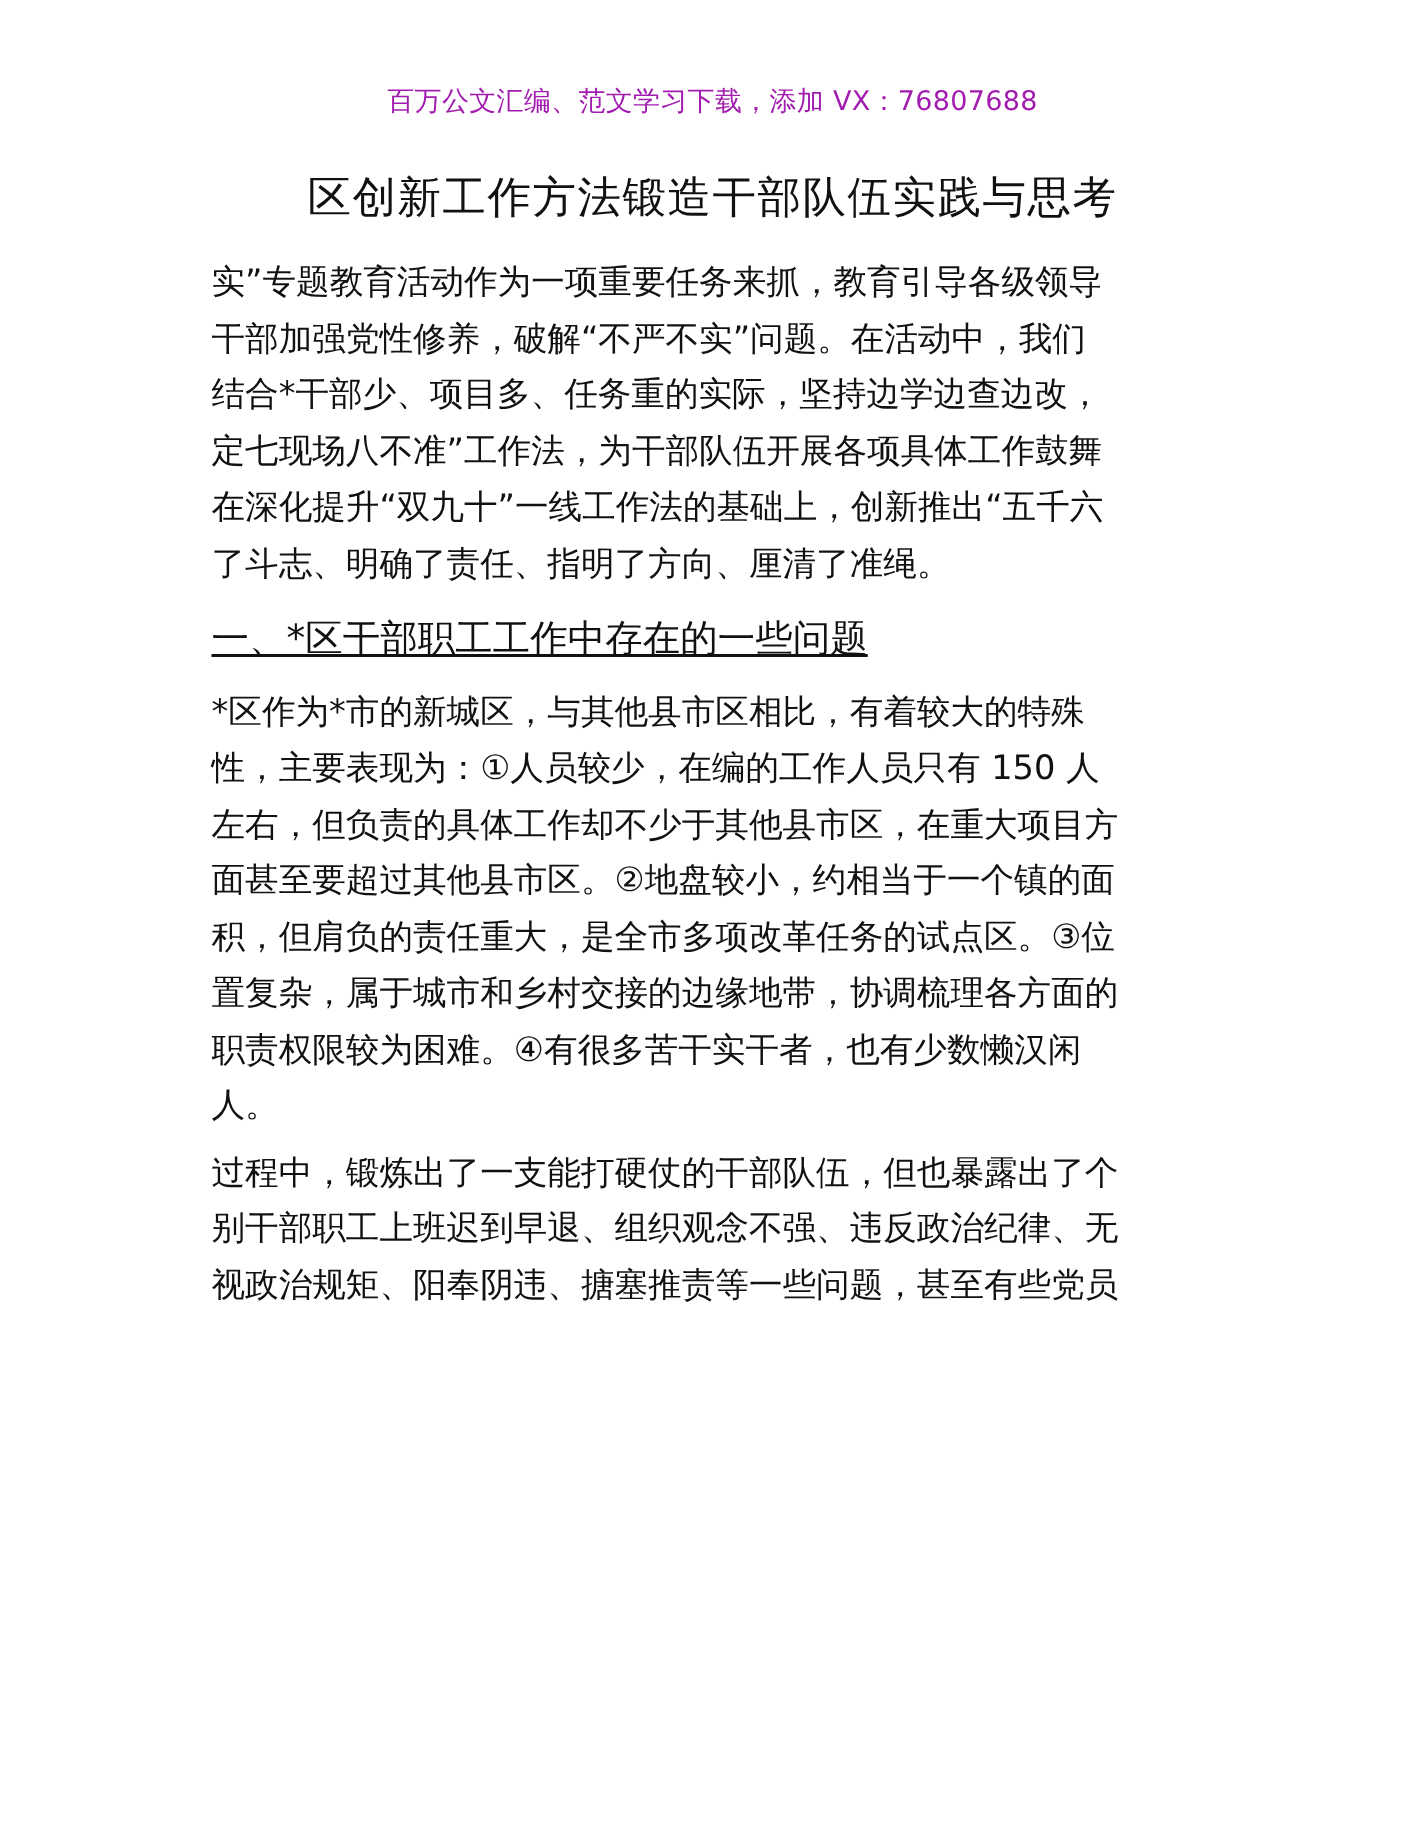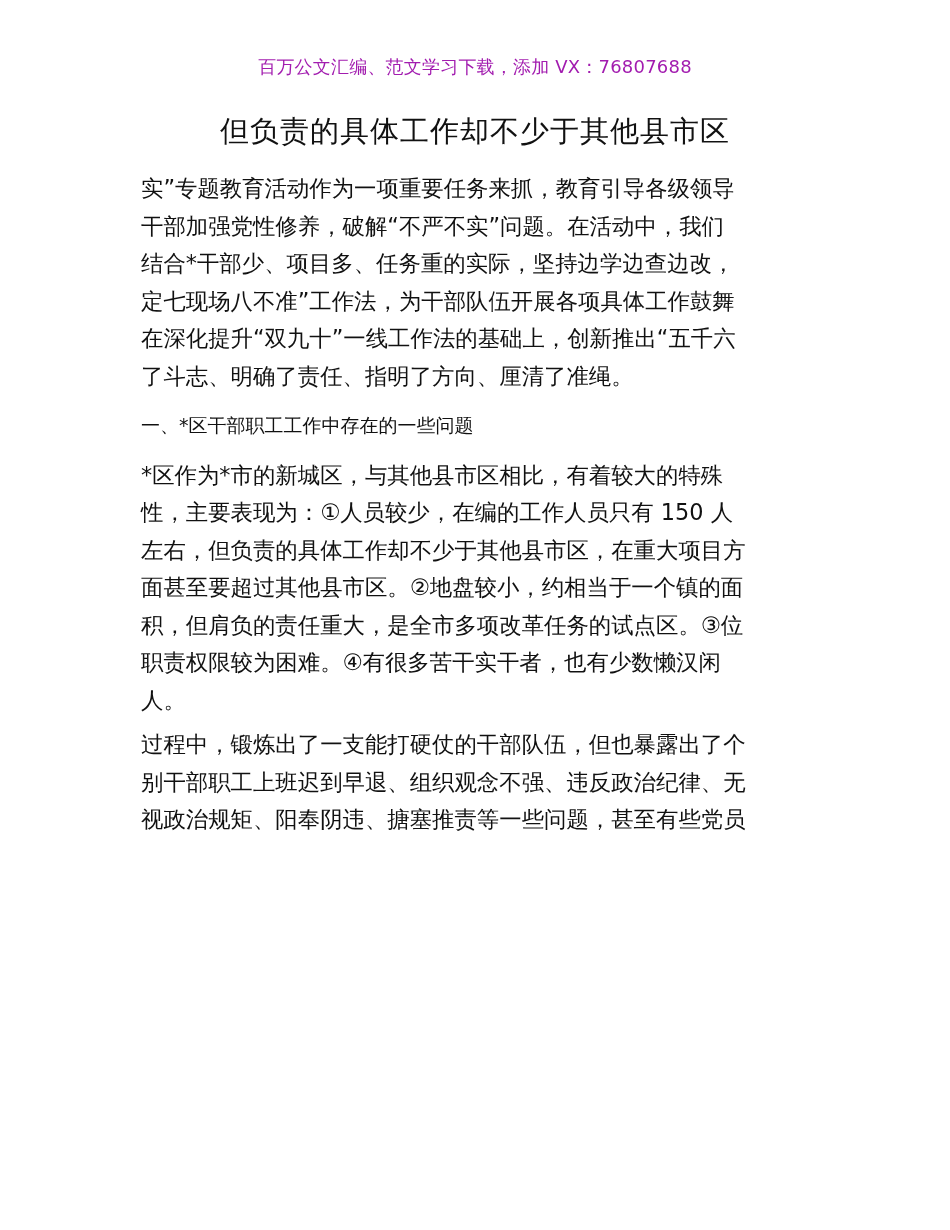--- a/index.html
+++ b/index.html
@@ -6,47 +6,48 @@
     body { width: 950px; height: 1230px; position: relative; overflow: hidden;
       font-family: "DejaVu Sans", "Liberation Sans", sans-serif; color: #111111; }
     .header-banner { position: absolute; top: 55px; left: 0; width: 950px; text-align: center;
       font-size: 18px; color: #a21caf; letter-spacing: 0.2px; }
     .doc-title { position: absolute; top: 112px; left: 0; width: 950px; text-align: center;
       font-size: 29px; color: #111; letter-spacing: 1px; }
     .body { position: absolute; left: 141px; top: 170px; width: 672px; }
     .para { font-size: 22.4px; line-height: 37.5px; margin: 0; text-align: justify; text-align-last: left;
       word-break: break-all; }
     .line { display: block; white-space: nowrap; }
-    .heading { font-size: 19px; line-height: 37.5px; margin: 0; }
+    .heading { font-size: 25px; line-height: 37.5px; margin: 0; text-decoration: underline; }
   </style>
 </head>
 <body>
 
 <div class="header-banner">百万公文汇编、范文学习下载，添加 VX：76807688</div>
 
-<div class="doc-title">但负责的具体工作却不少于其他县市区</div>
+<div class="doc-title">区创新工作方法锻造干部队伍实践与思考</div>
 
 <div class="body">
   <div class="para" style="margin-bottom:12px;">
     <span class="line">实”专题教育活动作为一项重要任务来抓，教育引导各级领导</span>
     <span class="line">干部加强党性修养，破解“不严不实”问题。在活动中，我们</span>
     <span class="line">结合*干部少、项目多、任务重的实际，坚持边学边查边改，</span>
     <span class="line">定七现场八不准”工作法，为干部队伍开展各项具体工作鼓舞</span>
     <span class="line">在深化提升“双九十”一线工作法的基础上，创新推出“五千六</span>
     <span class="line">了斗志、明确了责任、指明了方向、厘清了准绳。</span>
   </div>
 
   <div class="heading" style="margin-bottom:12px;">一、*区干部职工工作中存在的一些问题</div>
 
   <div class="para" style="margin-bottom:7px;">
     <span class="line">*区作为*市的新城区，与其他县市区相比，有着较大的特殊</span>
     <span class="line">性，主要表现为：①人员较少，在编的工作人员只有 150 人</span>
     <span class="line">左右，但负责的具体工作却不少于其他县市区，在重大项目方</span>
     <span class="line">面甚至要超过其他县市区。②地盘较小，约相当于一个镇的面</span>
     <span class="line">积，但肩负的责任重大，是全市多项改革任务的试点区。③位</span>
+    <span class="line">置复杂，属于城市和乡村交接的边缘地带，协调梳理各方面的</span>
     <span class="line">职责权限较为困难。④有很多苦干实干者，也有少数懒汉闲</span>
     <span class="line">人。</span>
   </div>
 
   <div class="para">
     <span class="line">过程中，锻炼出了一支能打硬仗的干部队伍，但也暴露出了个</span>
     <span class="line">别干部职工上班迟到早退、组织观念不强、违反政治纪律、无</span>
     <span class="line">视政治规矩、阳奉阴违、搪塞推责等一些问题，甚至有些党员</span>
   </div>
 </div>

